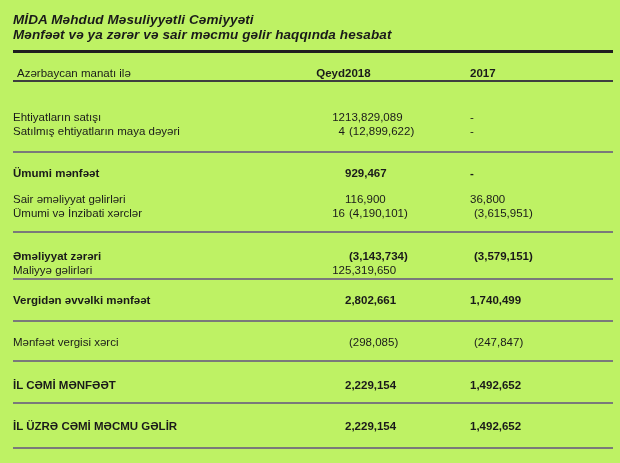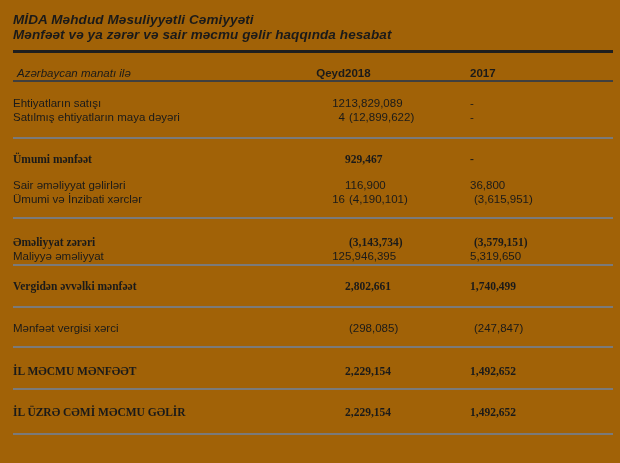--- a/index.html
+++ b/index.html
@@ -1,42 +1,42 @@
 <!DOCTYPE html>
 <html><head>
 <meta charset="utf-8">
 <style>
   html,body{margin:0;padding:0;background:#ffffff;}
   .page{
-    position:relative;width:620px;height:463px;background:#a16207;overflow:hidden;
+    position:relative;width:620px;height:463px;background:#bef264;overflow:hidden;
     font-family:"Liberation Sans","DejaVu Sans",sans-serif;color:#1a1a1a;
   }
   .doc{margin-left:13px;width:600px;}
   .titleblock{padding-top:12px;}
   .titleblock div{
     font-size:13.5px;line-height:15px;font-weight:bold;font-style:italic;
     letter-spacing:0.1px;white-space:nowrap;
   }
   .rule-thick{margin-top:8px;height:3px;background:#1f1f1f;}
   .rule-header{height:2px;background:#3f3f3f;}
   .rule-thin{height:2px;background:#7a7a7a;}
   .row{
     display:grid;grid-template-columns:277px 55px 125px 143px;
     height:14px;align-items:center;font-size:11.5px;line-height:14px;
     white-space:nowrap;
   }
-  .row.bold{font-weight:bold;font-family:Liberation Serif, serif;}
+  .row.bold{font-weight:bold;}
   .hdr{margin-top:13px;}
-  .hdr .label{font-style:italic;padding-left:4px;}
+  .hdr .label{padding-left:4px;}
   .hdr .note,.hdr .num{font-weight:bold;}
   .note{text-align:right;}
   .num{text-align:left;}
   .num.last{padding-right:9px;}
   .num.paren{transform:translateX(4px);}
-  .sec{padding-top:14px;padding-bottom:13px;}
+  .sec{padding-top:28px;padding-bottom:13px;}
   .sec2{padding-top:13px;padding-bottom:11px;}
   .sec3{padding-top:16px;padding-bottom:1px;}
   .sec4{padding-top:13px;padding-bottom:13px;}
   .sec5{padding-top:13px;padding-bottom:11px;}
   .sec6{padding-top:16px;padding-bottom:10px;}
   .sec7{padding-top:15px;padding-bottom:14px;}
   .spacer{height:12px;}
 </style>
 </head>
 <body>
@@ -99,23 +99,22 @@
     <div class="rule-thin"></div>
 
     <div class="sec sec3">
       <div class="row bold">
         <div>Əməliyyat zərəri</div>
         <div class="note"></div>
         <div class="num paren">(3,143,734)</div>
         <div class="num last paren">(3,579,151)</div>
       </div>
       <div class="row">
-        <div>Maliyyə əməliyyat</div>
+        <div>Maliyyə gəlirləri</div>
         <div class="note">12</div>
-        <div class="num">5,946,395</div>
         <div class="num last">5,319,650</div>
       </div>
     </div>
     <div class="rule-thin"></div>
 
     <div class="sec sec4">
       <div class="row bold">
         <div>Vergidən əvvəlki mənfəət</div>
         <div class="note"></div>
         <div class="num">2,802,661</div>
@@ -129,21 +128,21 @@
         <div>Mənfəət vergisi xərci</div>
         <div class="note"></div>
         <div class="num paren">(298,085)</div>
         <div class="num last paren">(247,847)</div>
       </div>
     </div>
     <div class="rule-thin"></div>
 
     <div class="sec sec6">
       <div class="row bold">
-        <div>İL MƏCMU MƏNFƏƏT</div>
+        <div>İL CƏMİ MƏNFƏƏT</div>
         <div class="note"></div>
         <div class="num">2,229,154</div>
         <div class="num last">1,492,652</div>
       </div>
     </div>
     <div class="rule-thin"></div>
 
     <div class="sec sec7">
       <div class="row bold">
         <div>İL ÜZRƏ CƏMİ MƏCMU GƏLİR</div>

